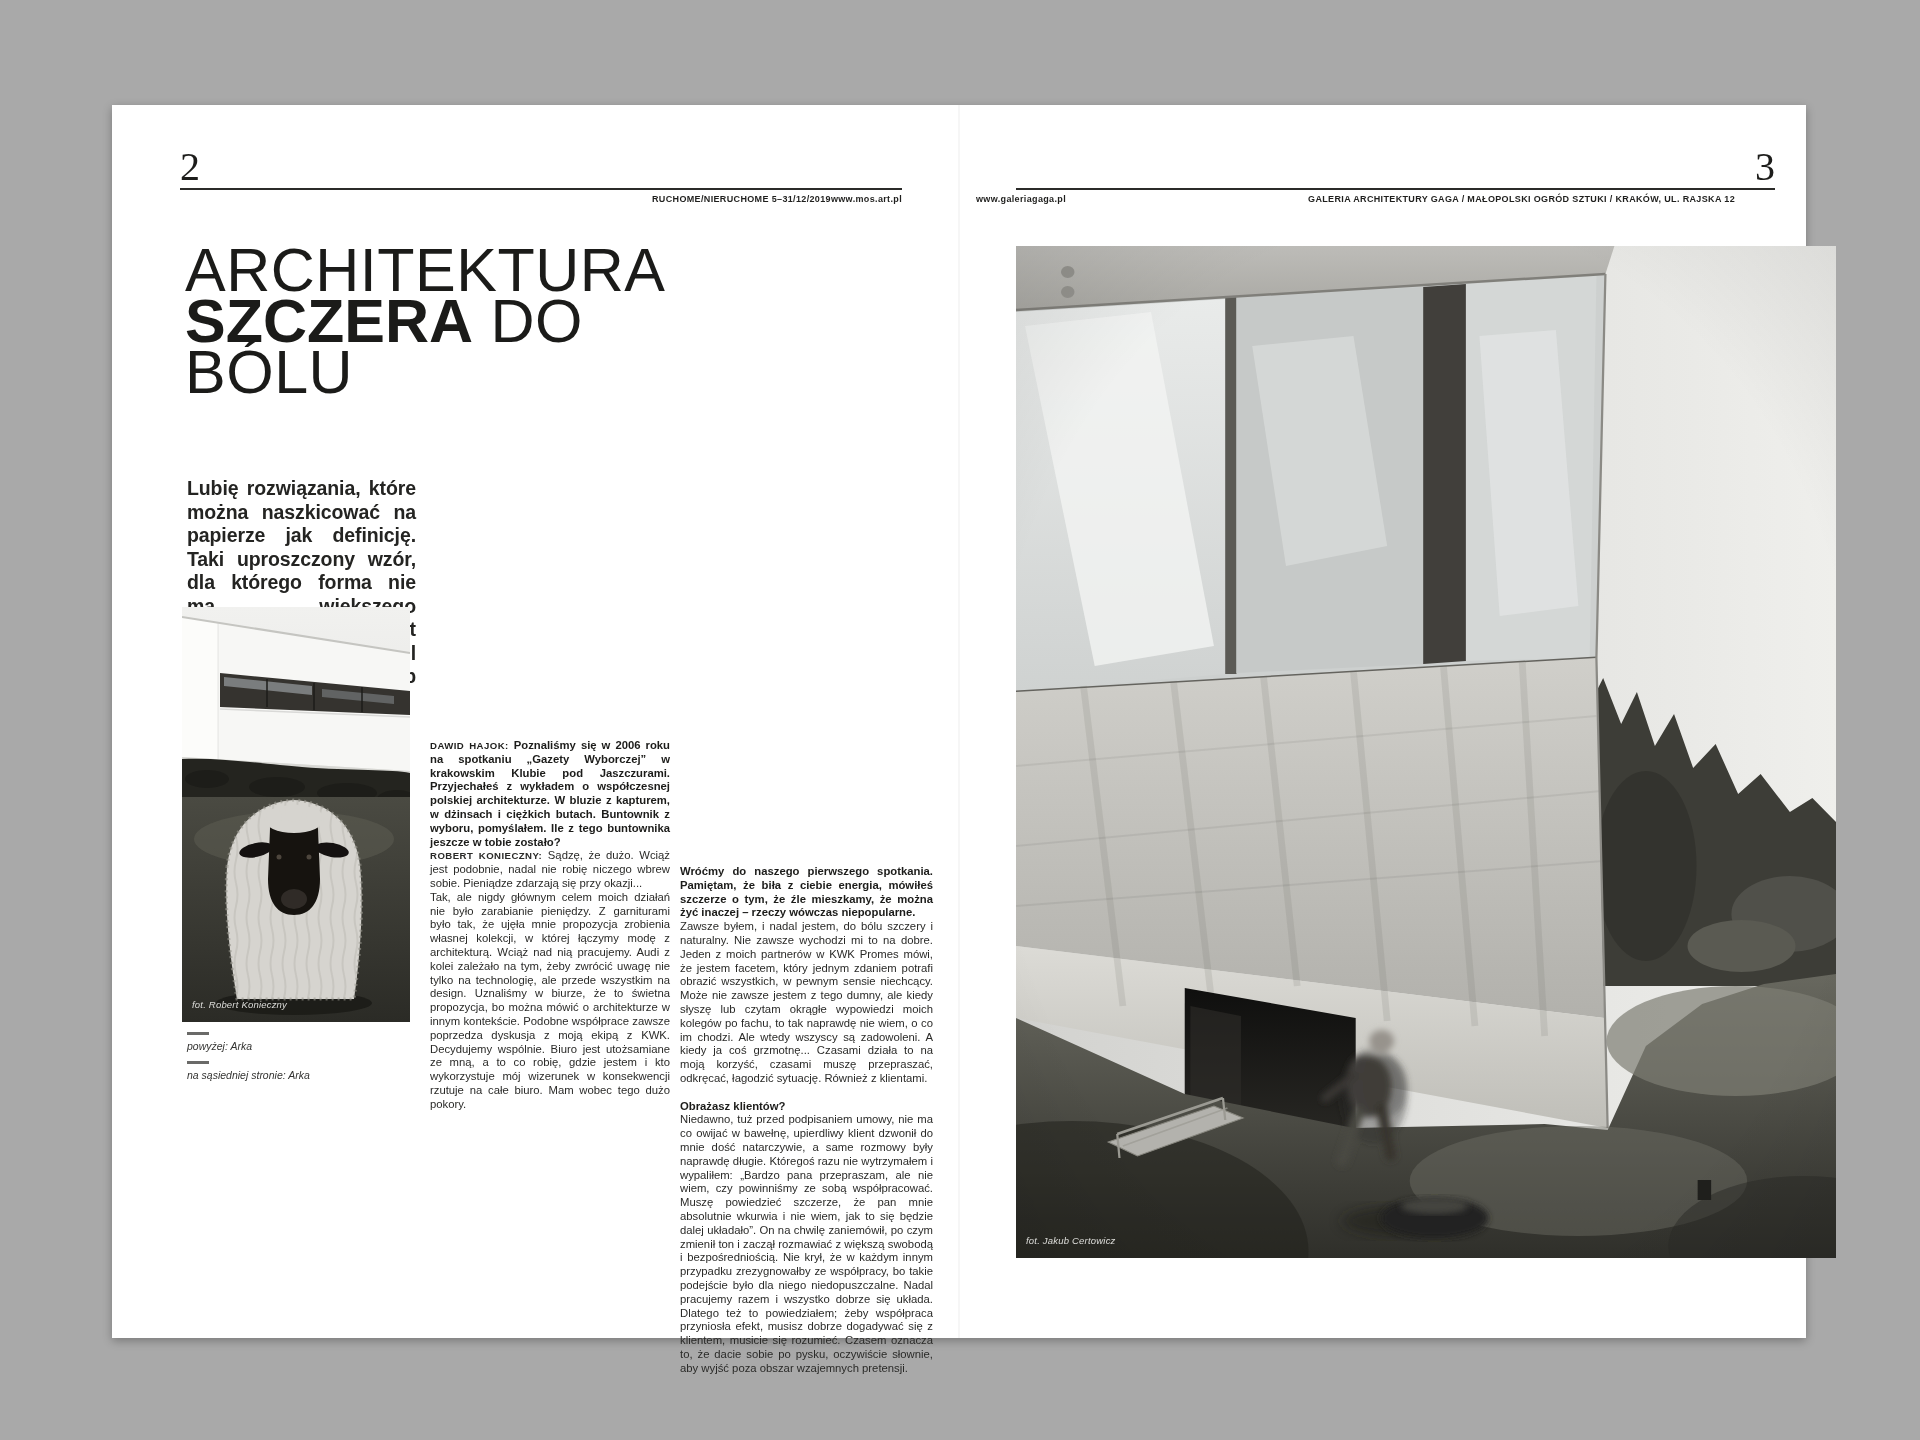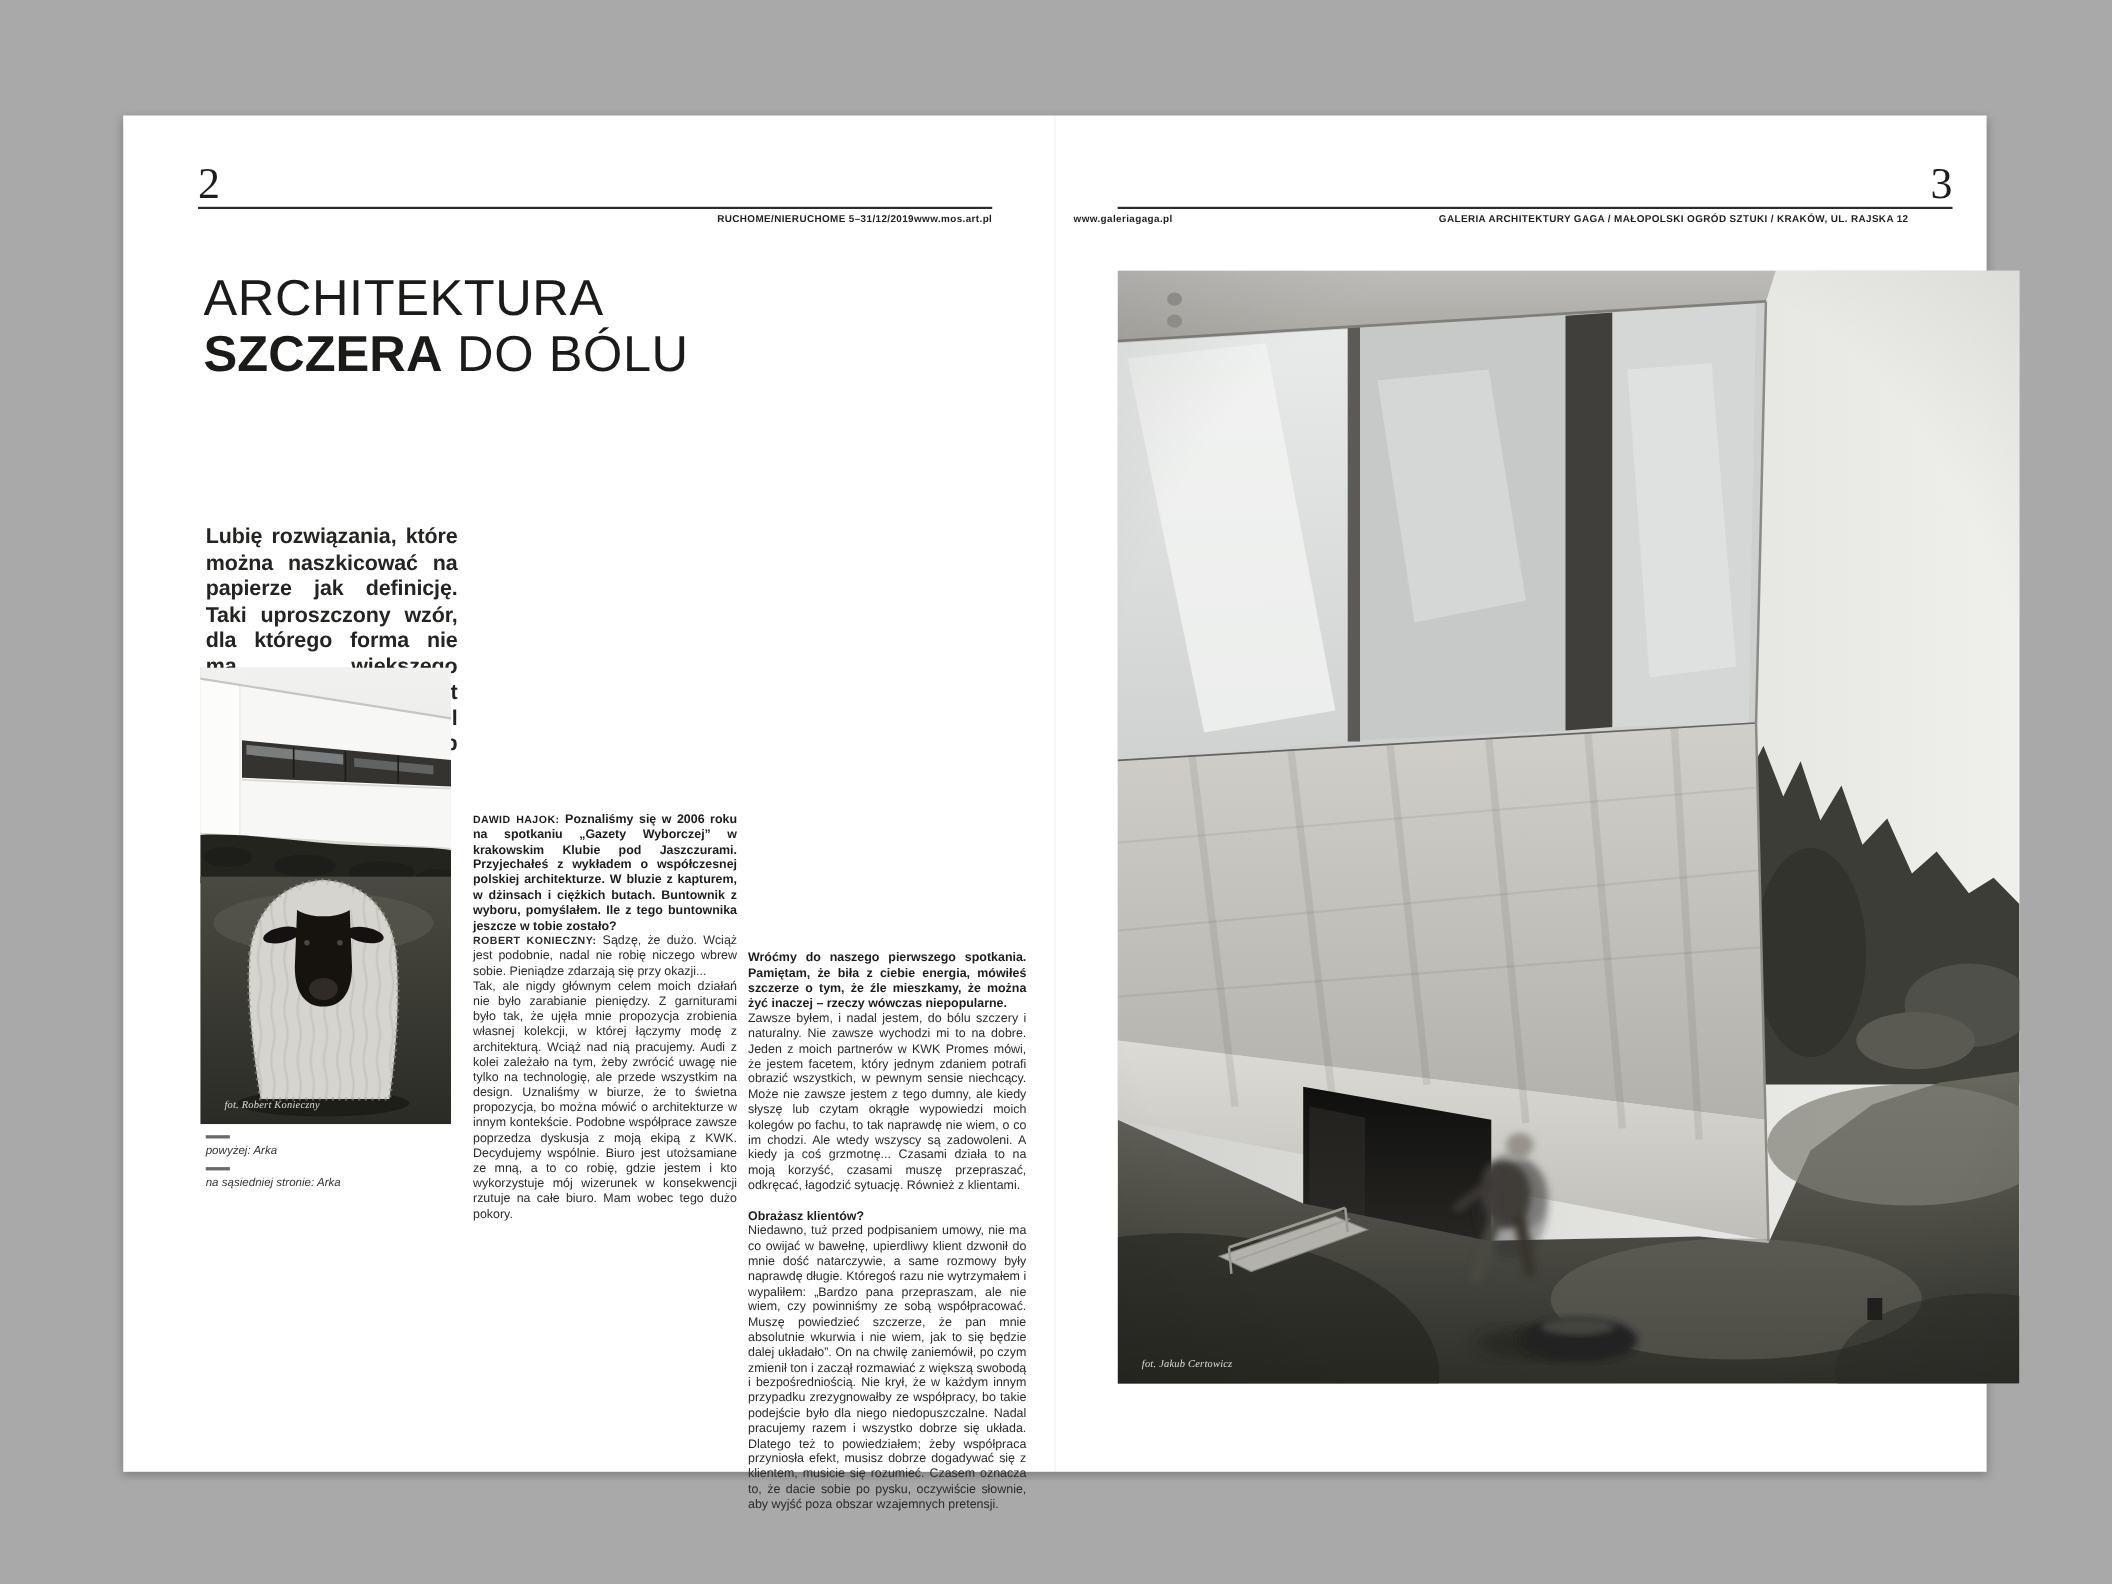--- a/index.html
+++ b/index.html
@@ -29,38 +29,37 @@
   .rule-l{left:68px;width:722px;}
   .rule-r{left:904px;width:759px;}
   .hdr{
     top:89px;display:flex;justify-content:space-between;
     font-size:9px;font-weight:bold;letter-spacing:.35px;color:#1f1f1d;
   }
   .hdr-l{left:68px;width:722px;justify-content:flex-end;}
   .hdr-r{left:864px;width:759px;}
   .headline{
     left:73px;top:140px;width:560px;
-    font-size:46px;line-height:51px;letter-spacing:.5px;
+    font-size:61px;line-height:51px;letter-spacing:.5px;
     font-weight:300;color:#1b1b19;
   }
   .hl-bold{font-weight:800;letter-spacing:0;}
   .intro{
     left:75px;top:372px;width:229px;
     font-size:19.5px;line-height:23.5px;font-weight:700;
     text-align:justify;color:#242422;letter-spacing:-.1px;
   }
   .photo{background:#d8d8d5;overflow:hidden;}
   .photo svg{display:block;width:100%;height:100%;}
   .photo1{left:70px;top:502px;width:228px;height:415px;}
   .photo2{left:904px;top:141px;width:820px;height:1012px;}
   .credit{
-    position:absolute;left:22px;bottom:12px;
+    position:absolute;left:10px;bottom:12px;
     font-size:9.5px;font-style:italic;color:#e3e3e0;opacity:.95;
     letter-spacing:.2px;
-    font-family:Liberation Serif, serif;
   }
   .dash{width:22px;height:3px;background:#6a6a68;left:75px;}
   .dash1{top:927px;}
   .dash2{top:956px;}
   .caption{
     left:75px;font-size:10.5px;font-style:italic;color:#333331;
   }
   .caption1{top:935px;}
   .caption2{top:964px;}
   .col{

